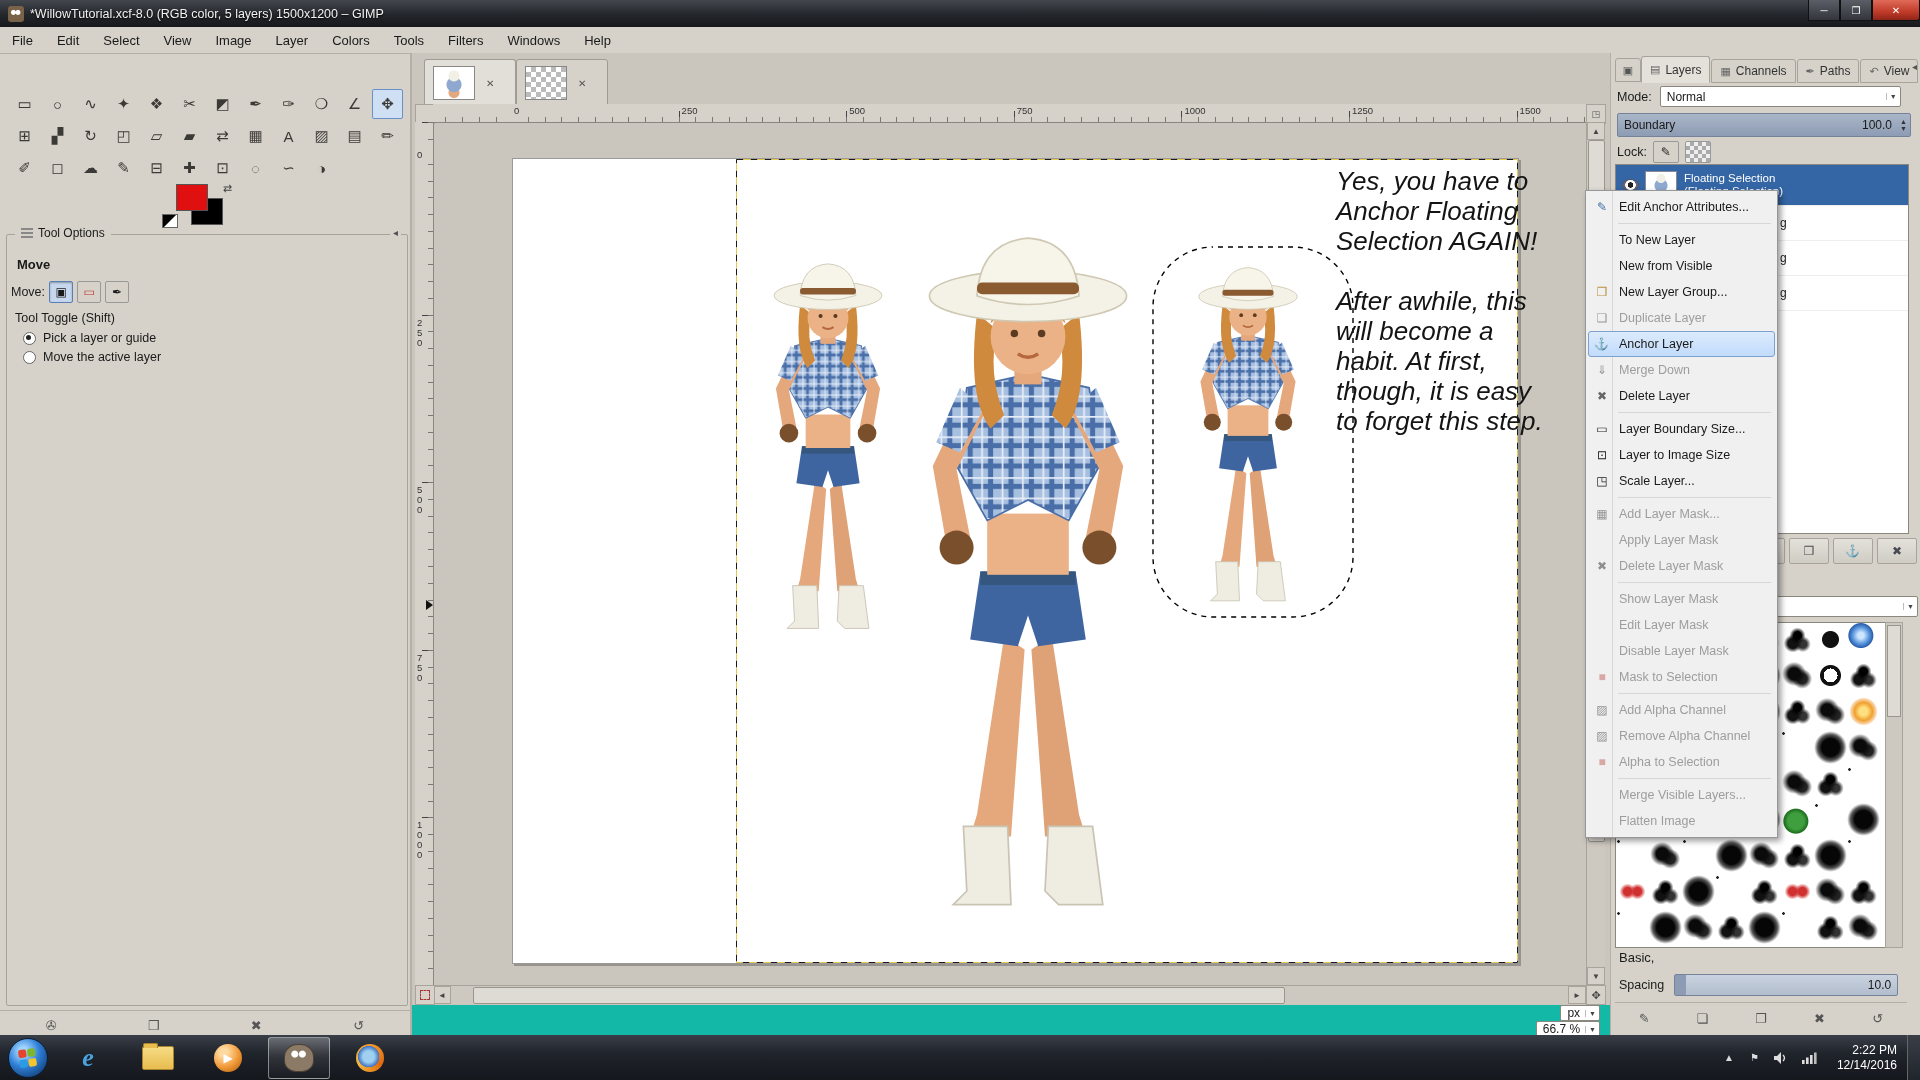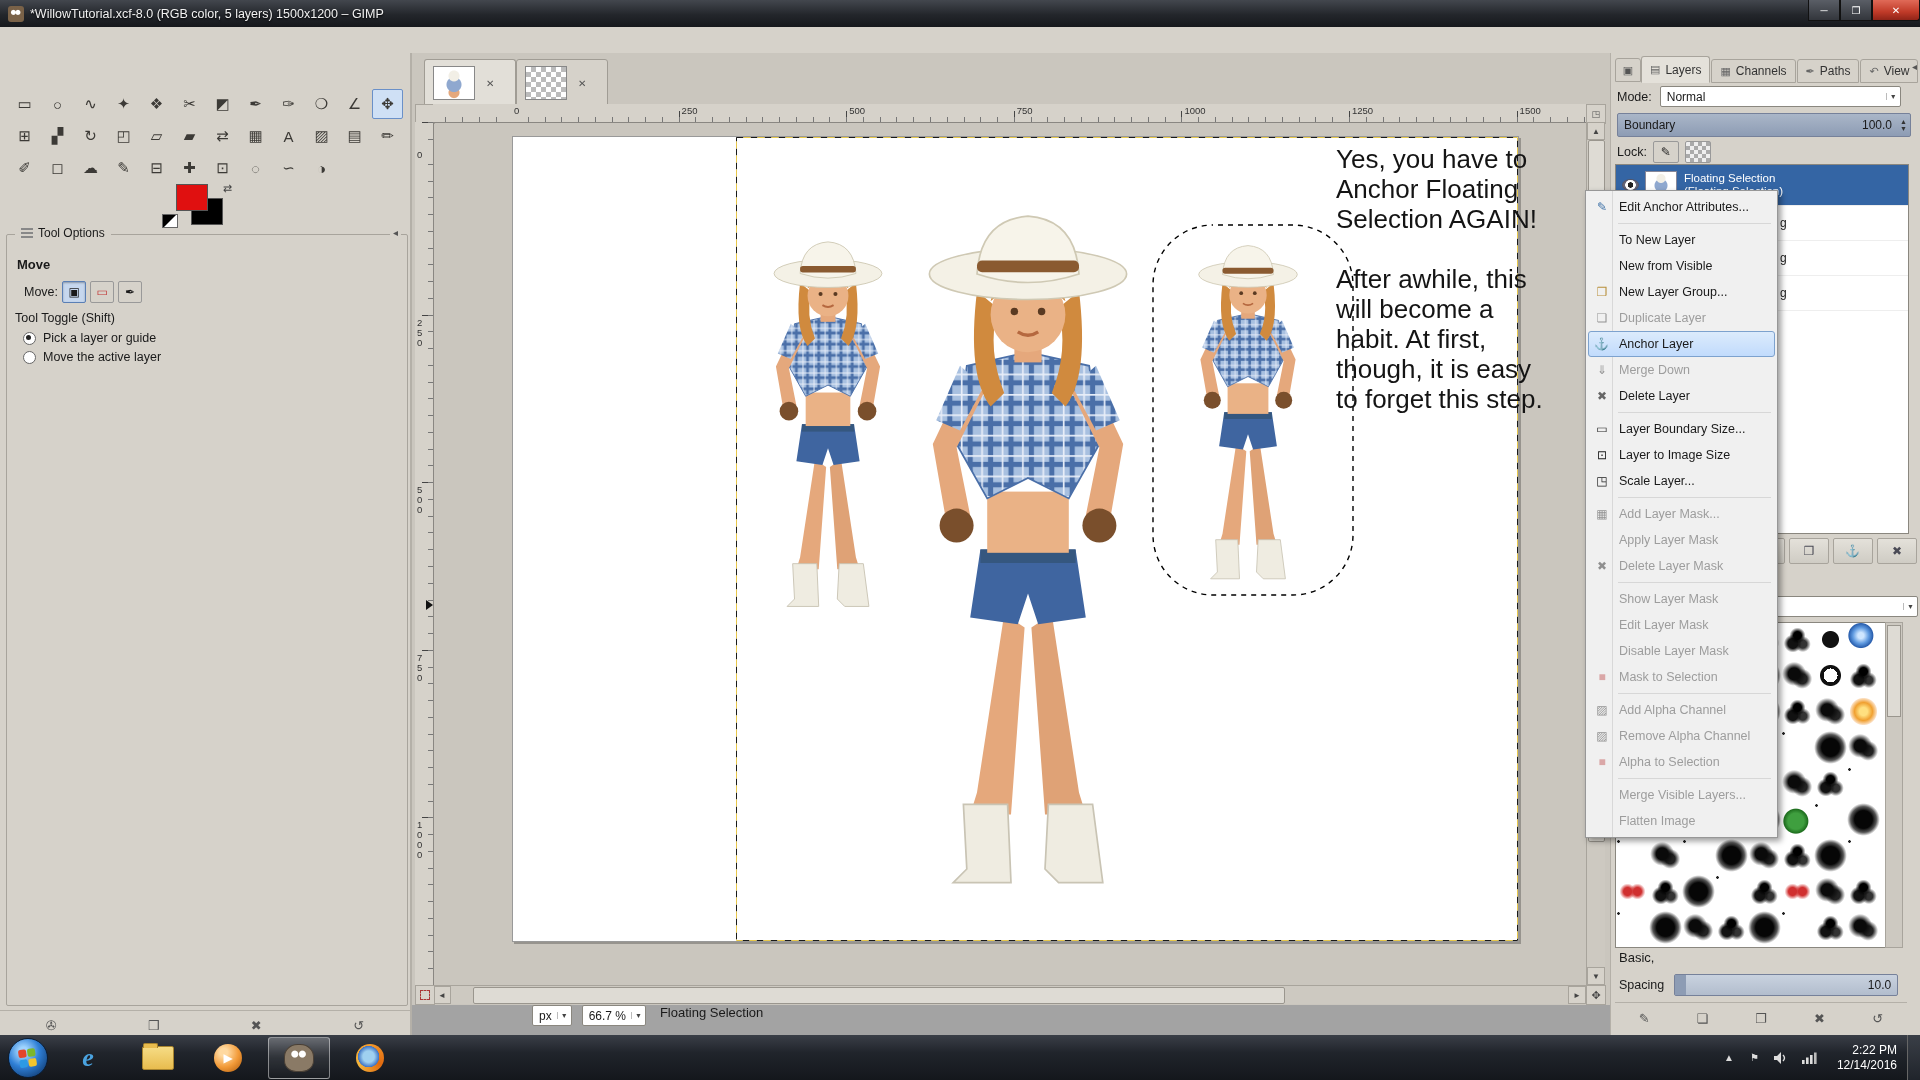--- a/index.html
+++ b/index.html
@@ -27,21 +27,21 @@
   #fgswatch{position:absolute;left:0;top:0;width:30px;height:25px;border:1px solid #555;z-index:2;}
   #bgswatch{position:absolute;left:15px;top:14px;width:30px;height:25px;border:1px solid #555;z-index:1;}
   #swap{position:absolute;left:47px;top:-2px;font-size:11px;color:#444;}
   #bw-mini{position:absolute;left:-14px;top:30px;width:14px;height:12px;background:linear-gradient(135deg,#000 0 48%,#fff 52%);border:1px solid #666;}
 
   #tool-options{position:absolute;left:6px;top:234px;width:400px;height:770px;border:1px solid #a8a49c;border-radius:2px;}
   #to-header{position:absolute;left:8px;top:-9px;background:#d6d2ca;padding:0 6px;display:flex;align-items:center;font-size:12px;}
   #to-header .hicon{width:12px;height:10px;margin-right:5px;background:linear-gradient(#888 0 2px,transparent 2px 4px,#888 4px 6px,transparent 6px 8px,#888 8px);}
   #to-collapse{position:absolute;right:6px;top:-8px;background:#d6d2ca;padding:0 3px;font-size:10px;color:#555;}
   #to-toolname{position:absolute;left:10px;top:22px;font-weight:bold;font-size:13px;}
-  #to-move-row{position:absolute;left:17px;top:46px;display:flex;align-items:center;font-size:12.5px;justify-content:center;}
+  #to-move-row{position:absolute;left:4px;top:46px;display:flex;align-items:center;font-size:12.5px;justify-content:center;}
   .mt-btn{width:22px;height:20px;margin-left:4px;border:1px solid #999;border-radius:2px;display:flex;align-items:center;justify-content:center;font-size:12px;background:#d6d2ca;}
   .mt-sel{background:#c6d7ee;border-color:#5a7fb5;box-shadow:inset 0 1px 2px rgba(0,0,0,.3);}
   #to-toggle{position:absolute;left:8px;top:76px;font-size:12.5px;}
   #to-opts{position:absolute;left:16px;top:96px;}
   .opt-row{display:flex;align-items:center;margin-bottom:5px;font-size:12.5px;}
   .radio{width:11px;height:11px;border-radius:50%;border:1px solid #666;background:#fff;margin-right:7px;}
   .radio.sel::after{content:'';display:block;width:5px;height:5px;margin:2px;border-radius:50%;background:#222;}
 
   #left-footer{position:absolute;left:0;top:1010px;width:410px;display:flex;justify-content:space-around;border-top:1px solid #b4b0a8;padding-top:4px;}
   .lf-btn{width:26px;height:20px;display:flex;align-items:center;justify-content:center;font-size:13px;color:#555;}
@@ -58,36 +58,36 @@
   #cv-thumb2{background-image:linear-gradient(45deg,#bbb 25%,transparent 25% 75%,#bbb 75%),linear-gradient(45deg,#bbb 25%,transparent 25% 75%,#bbb 75%);background-size:10px 10px;background-position:0 0,5px 5px;background-color:#fff;}
   .cv-close{margin-left:8px;font-size:10px;color:#555;border:1px solid transparent;padding:1px 2px;}
 
   #ruler-corner{position:absolute;left:3px;top:51px;width:18px;height:18px;background:#d6d2ca;border:1px solid #a8a49c;}
   #ruler-h{position:absolute;left:21px;top:51px;width:1155px;height:18px;background:#d6d2ca;border-bottom:1px solid #8a8782;background-image:repeating-linear-gradient(90deg,transparent 0 15.76px,#777 15.76px 16.76px),repeating-linear-gradient(90deg,transparent 0 166.6px,#444 166.6px 167.6px);background-size:auto 5px,auto 11px;background-position:79px bottom,79px bottom;background-repeat:repeat-x;}
   .ruler-num{position:absolute;top:1px;font-size:9.5px;color:#333;}
   #ruler-v{position:absolute;left:3px;top:69px;width:18px;height:863px;background:#d6d2ca;border-right:1px solid #8a8782;background-image:repeating-linear-gradient(180deg,transparent 0 15.76px,#777 15.76px 16.76px),repeating-linear-gradient(180deg,transparent 0 166.6px,#444 166.6px 167.6px);background-size:5px auto,11px auto;background-position:right 26px,right 26px;background-repeat:repeat-y;}
   .ruler-vnum{position:absolute;left:2px;font-size:9.5px;color:#333;line-height:10px;}
   #vmarker{position:absolute;right:0;top:478px;width:0;height:0;border-top:5px solid transparent;border-bottom:5px solid transparent;border-left:7px solid #111;}
 
-  #viewport{position:absolute;left:21px;top:57px;width:1380px;height:863px;overflow:hidden;}
+  #viewport{position:absolute;left:21px;top:79px;width:1380px;height:863px;overflow:hidden;font-style:italic;}
   #image{position:absolute;left:79px;top:26px;width:1005px;height:804px;background:#fff;border:1px solid #999;box-shadow:2px 2px 0 rgba(0,0,0,.25);}
   #canvas-text{position:absolute;left:903px;top:34px;width:266px;font-size:26px;line-height:30px;color:#141414;}
   .ctext-line{white-space:nowrap;}
 
   #vscroll{position:absolute;left:1174px;top:69px;width:18px;height:863px;background:#cdc9c1;border-left:1px solid #a8a49c;}
   .scr-arrow{position:absolute;width:16px;height:16px;display:flex;align-items:center;justify-content:center;font-size:8px;color:#444;background:#d6d2ca;border:1px solid #a8a49c;}
   #vthumb{position:absolute;left:1px;top:18px;width:15px;height:700px;background:#dedbd4;border:1px solid #9a968e;border-radius:2px;}
   #hscroll{position:absolute;left:21px;top:932px;width:1153px;height:18px;background:#cdc9c1;border-top:1px solid #a8a49c;}
   #hthumb{position:absolute;left:40px;top:1px;width:810px;height:15px;background:#dedbd4;border:1px solid #9a968e;border-radius:2px;}
   #nav-btn{position:absolute;left:1174px;top:932px;width:18px;height:18px;display:flex;align-items:center;justify-content:center;font-size:11px;color:#444;background:#d6d2ca;border:1px solid #a8a49c;}
   #zoomfit-btn{position:absolute;left:1174px;top:51px;width:18px;height:18px;display:flex;align-items:center;justify-content:center;font-size:9px;color:#555;background:#d6d2ca;border:1px solid #a8a49c;}
   #quickmask-btn{position:absolute;left:3px;top:932px;width:18px;height:18px;background:#d6d2ca;border:1px solid #a8a49c;}
   #quickmask-btn::after{content:'';display:block;width:8px;height:8px;margin:4px;border:1px dashed #a33;}
 
-  #statusbar{position:absolute;left:0;top:952px;width:1198px;height:30px;background:#a3a3a3;display:flex;align-items:flex-start;font-size:13px;}
+  #statusbar{position:absolute;left:0;top:952px;width:1198px;height:30px;background:#14b8a6;display:flex;align-items:flex-end;font-size:13px;flex-direction:column;}
   .combo{background:#fff;border:1px solid #8a877f;border-radius:2px;height:19px;display:flex;align-items:center;padding:0 3px 0 6px;font-size:12px;margin-right:10px;}
   .combo .arr{font-size:7px;color:#444;margin-left:5px;border-left:1px solid #bbb;padding-left:3px;}
   #sb-unit{margin-left:120px;}
   #sb-msg{margin-left:4px;}
 
   
   #right-dock{position:absolute;left:1610px;top:53px;width:310px;height:982px;background:#d6d2ca;border-left:1px solid #b4b0a8;}
   #dock-tab-icon{position:absolute;left:4px;top:5px;width:24px;height:22px;border:1px solid #a8a49c;border-radius:3px 3px 0 0;display:flex;align-items:center;justify-content:center;font-size:11px;color:#555;}
   #dock-tabs{position:absolute;left:30px;top:3px;display:flex;height:26px;}
   .dock-tab{display:flex;align-items:center;padding:0 8px;font-size:12px;border:1px solid #a8a49c;border-radius:3px 3px 0 0;margin-right:1px;height:22px;margin-top:3px;color:#333;}
@@ -190,20 +190,35 @@
   <div id="titlebar">
     <div id="title-icon"></div>
     <div id="title-text">*WillowTutorial.xcf-8.0 (RGB color, 5 layers) 1500x1200 – GIMP</div>
     <div id="winbtns">
       <div class="winbtn">─</div>
       <div class="winbtn">❐</div>
       <div class="winbtn close">✕</div>
     </div>
   </div>
 
+  <div id="menubar">
+    <div id="menubar-items" style="display:flex;">
+        <div class="menu-item">File</div>
+        <div class="menu-item">Edit</div>
+        <div class="menu-item">Select</div>
+        <div class="menu-item">View</div>
+        <div class="menu-item">Image</div>
+        <div class="menu-item">Layer</div>
+        <div class="menu-item">Colors</div>
+        <div class="menu-item">Tools</div>
+        <div class="menu-item">Filters</div>
+        <div class="menu-item">Windows</div>
+        <div class="menu-item">Help</div>
+      </div>
+  </div>
 
   <div id="toolbox-grid">
       <div class="tool-btn">
         <span class="tool-glyph">▭</span>
       </div>
       <div class="tool-btn">
         <span class="tool-glyph">○</span>
       </div>
       <div class="tool-btn">
         <span class="tool-glyph">∿</span>

